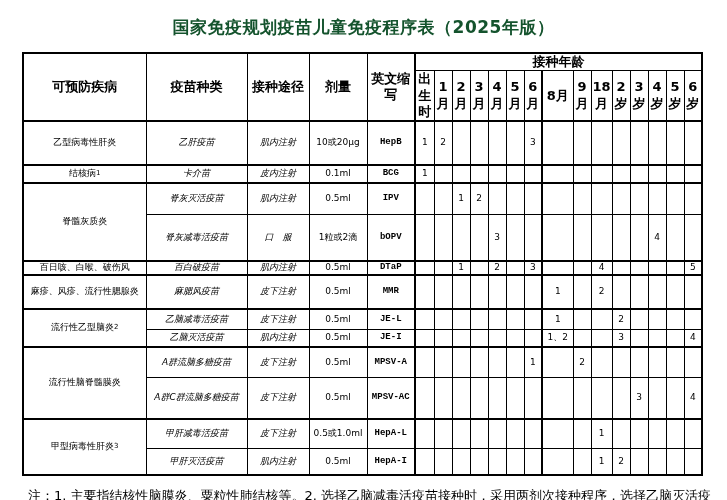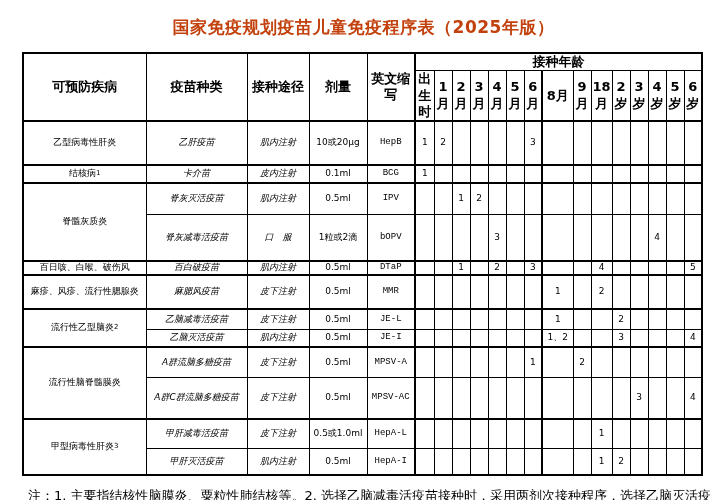--- a/index.html
+++ b/index.html
@@ -29,35 +29,35 @@
   }
   table.sched thead th{font-weight:bold;font-size:13px;}
   .age-group-hdr{height:16px;border-left-width:2px !important;}
   th.birth{border-left-width:2px !important;padding:0;line-height:1.1;}
   th.m8, td.m8-col{border-left-width:2px !important;}
   td.birth-col{border-left-width:2px !important;}
   tr.group-start td, tr.group-start th{border-top-width:2px;}
   td.disease{font-size:9.5px;}
   td.vaccine, td.route{text-align:left;padding-left:4px;font-size:9.5px;font-style:italic;}
   td.dose{font-size:8.5px;}
-  td.abbr{font-family:"Liberation Mono",monospace;font-size:8px;font-weight:normal;}
+  td.abbr{font-family:"Liberation Mono",monospace;font-size:8px;font-weight:bold;}
   td.dose-num{font-size:9px;}
   .note{font-size:7px;vertical-align:1px;}
   .footnote{
     margin:9px 0 0 14px;width:700px;
     font-size:13px;line-height:1.75;
     text-indent:14px;letter-spacing:0px;
   }
 </style>
 </head>
 <body>
 
 <div class="page">
 
-  <h1 class="page-title" style="color: #c2410c;">国家免疫规划疫苗儿童免疫程序表（2025年版）</h1>
+  <h1 class="page-title" style="color: #14532d;">国家免疫规划疫苗儿童免疫程序表（2025年版）</h1>
 
   <table class="sched">
     <colgroup>
       <col style="width:123px">
         <col style="width:101px">
         <col style="width:62px">
         <col style="width:58px">
         <col style="width:48px">
       <col style="width:19px">
       <col style="width:18px">

